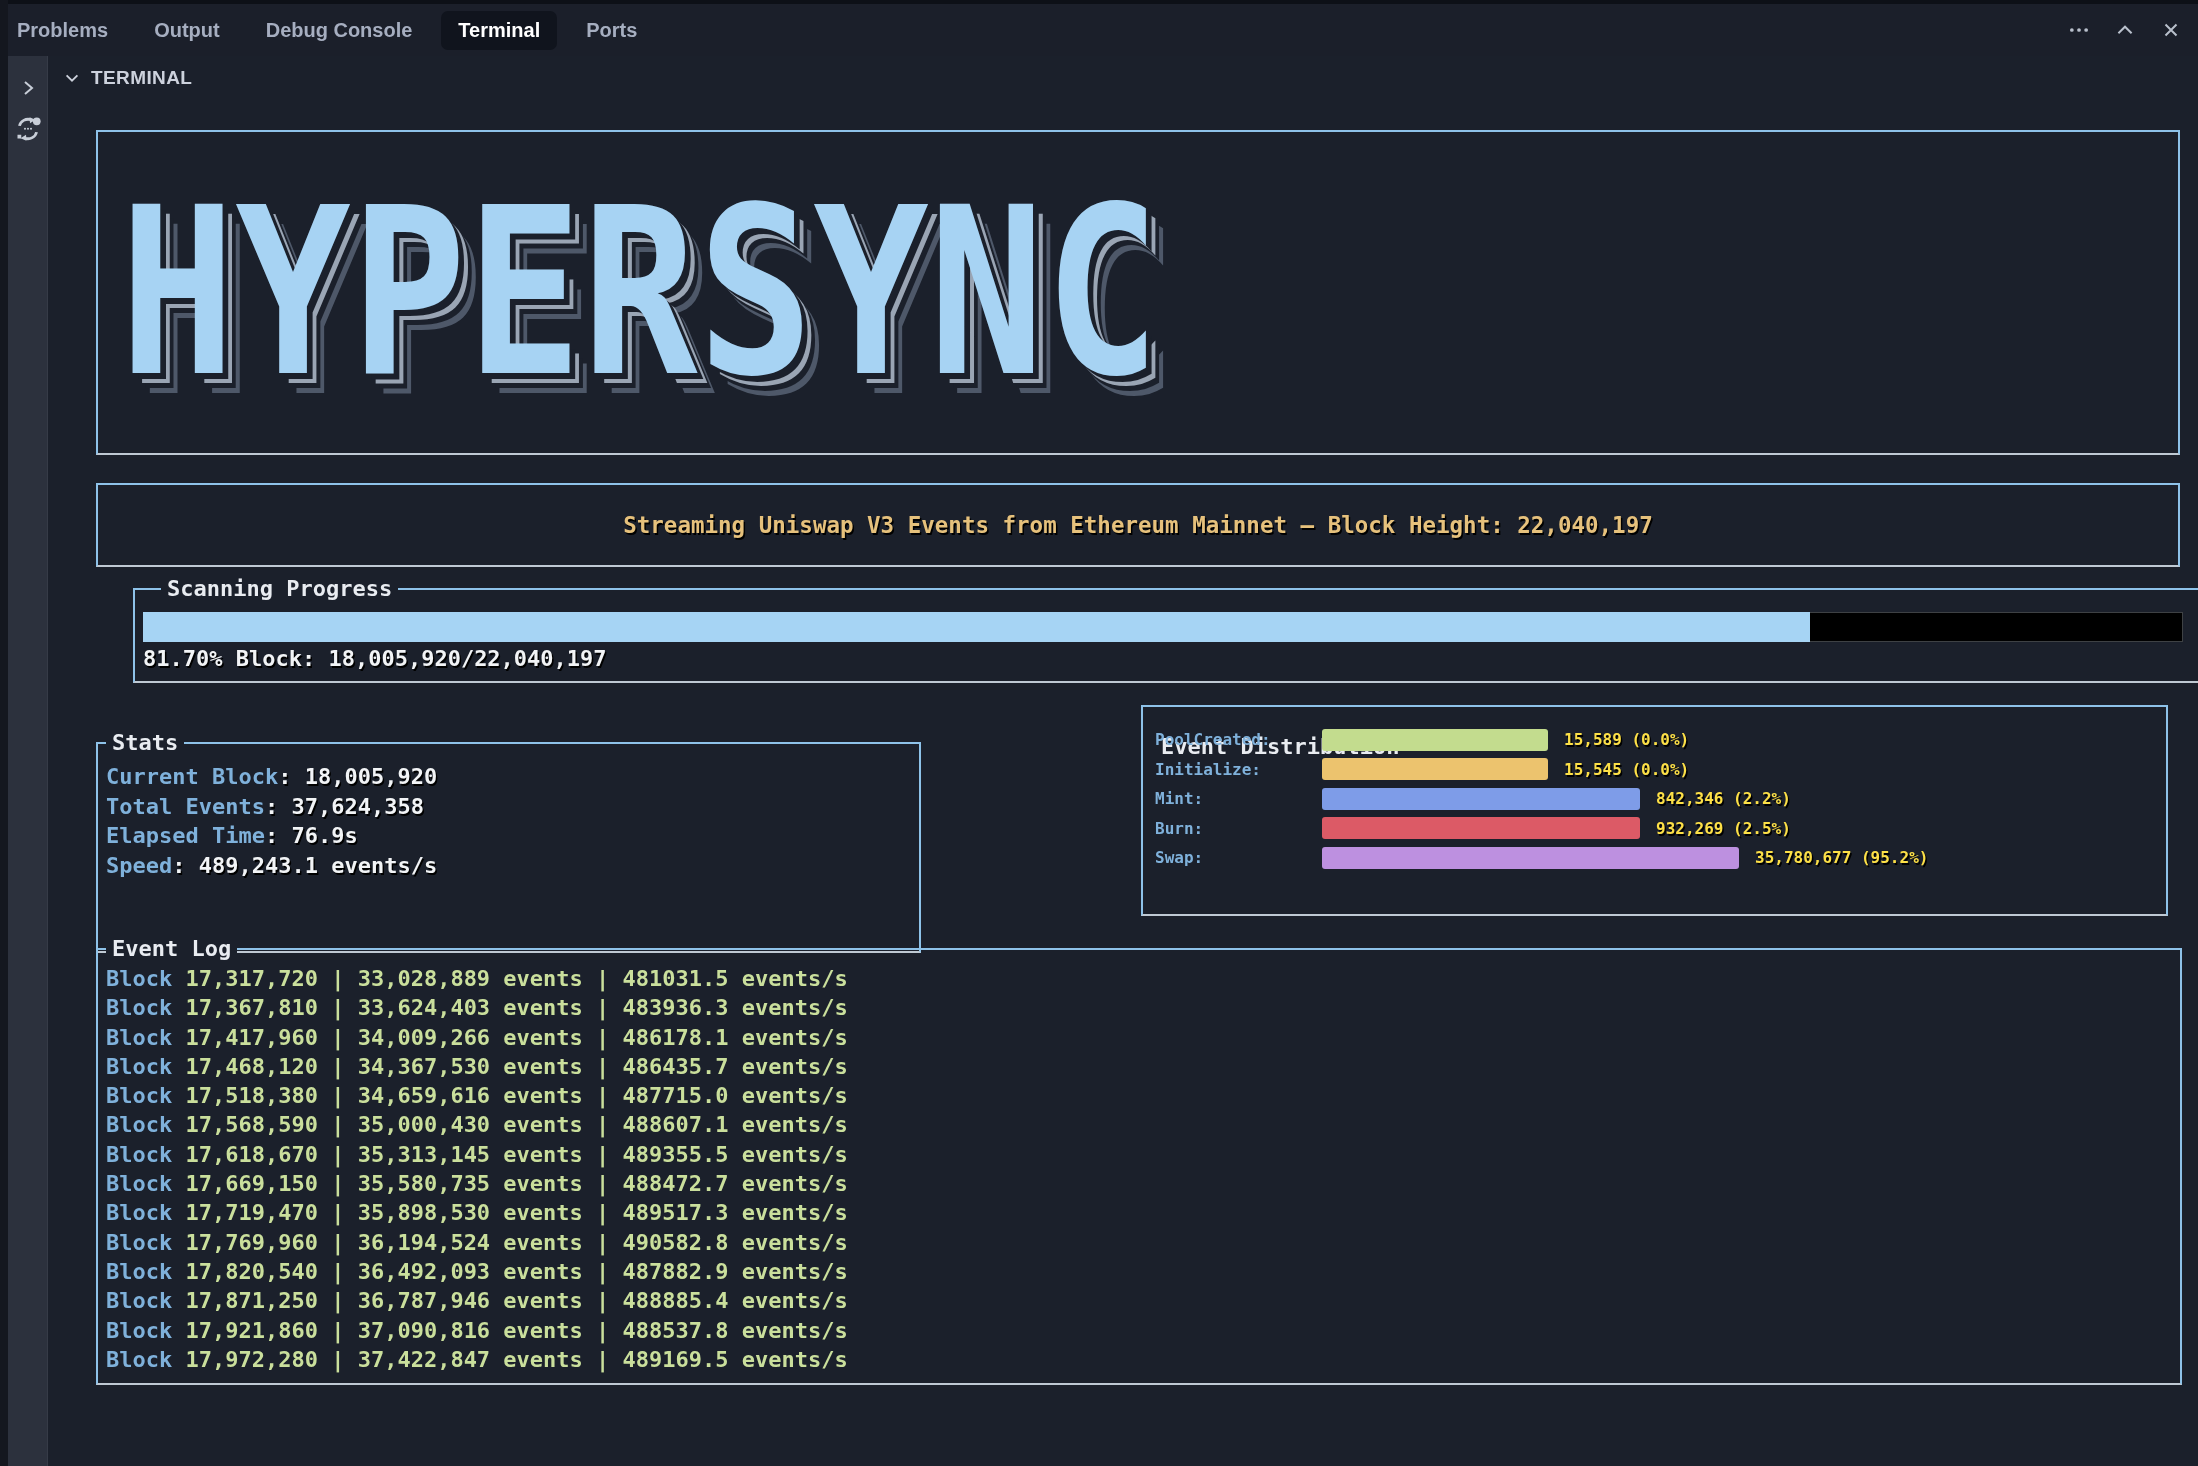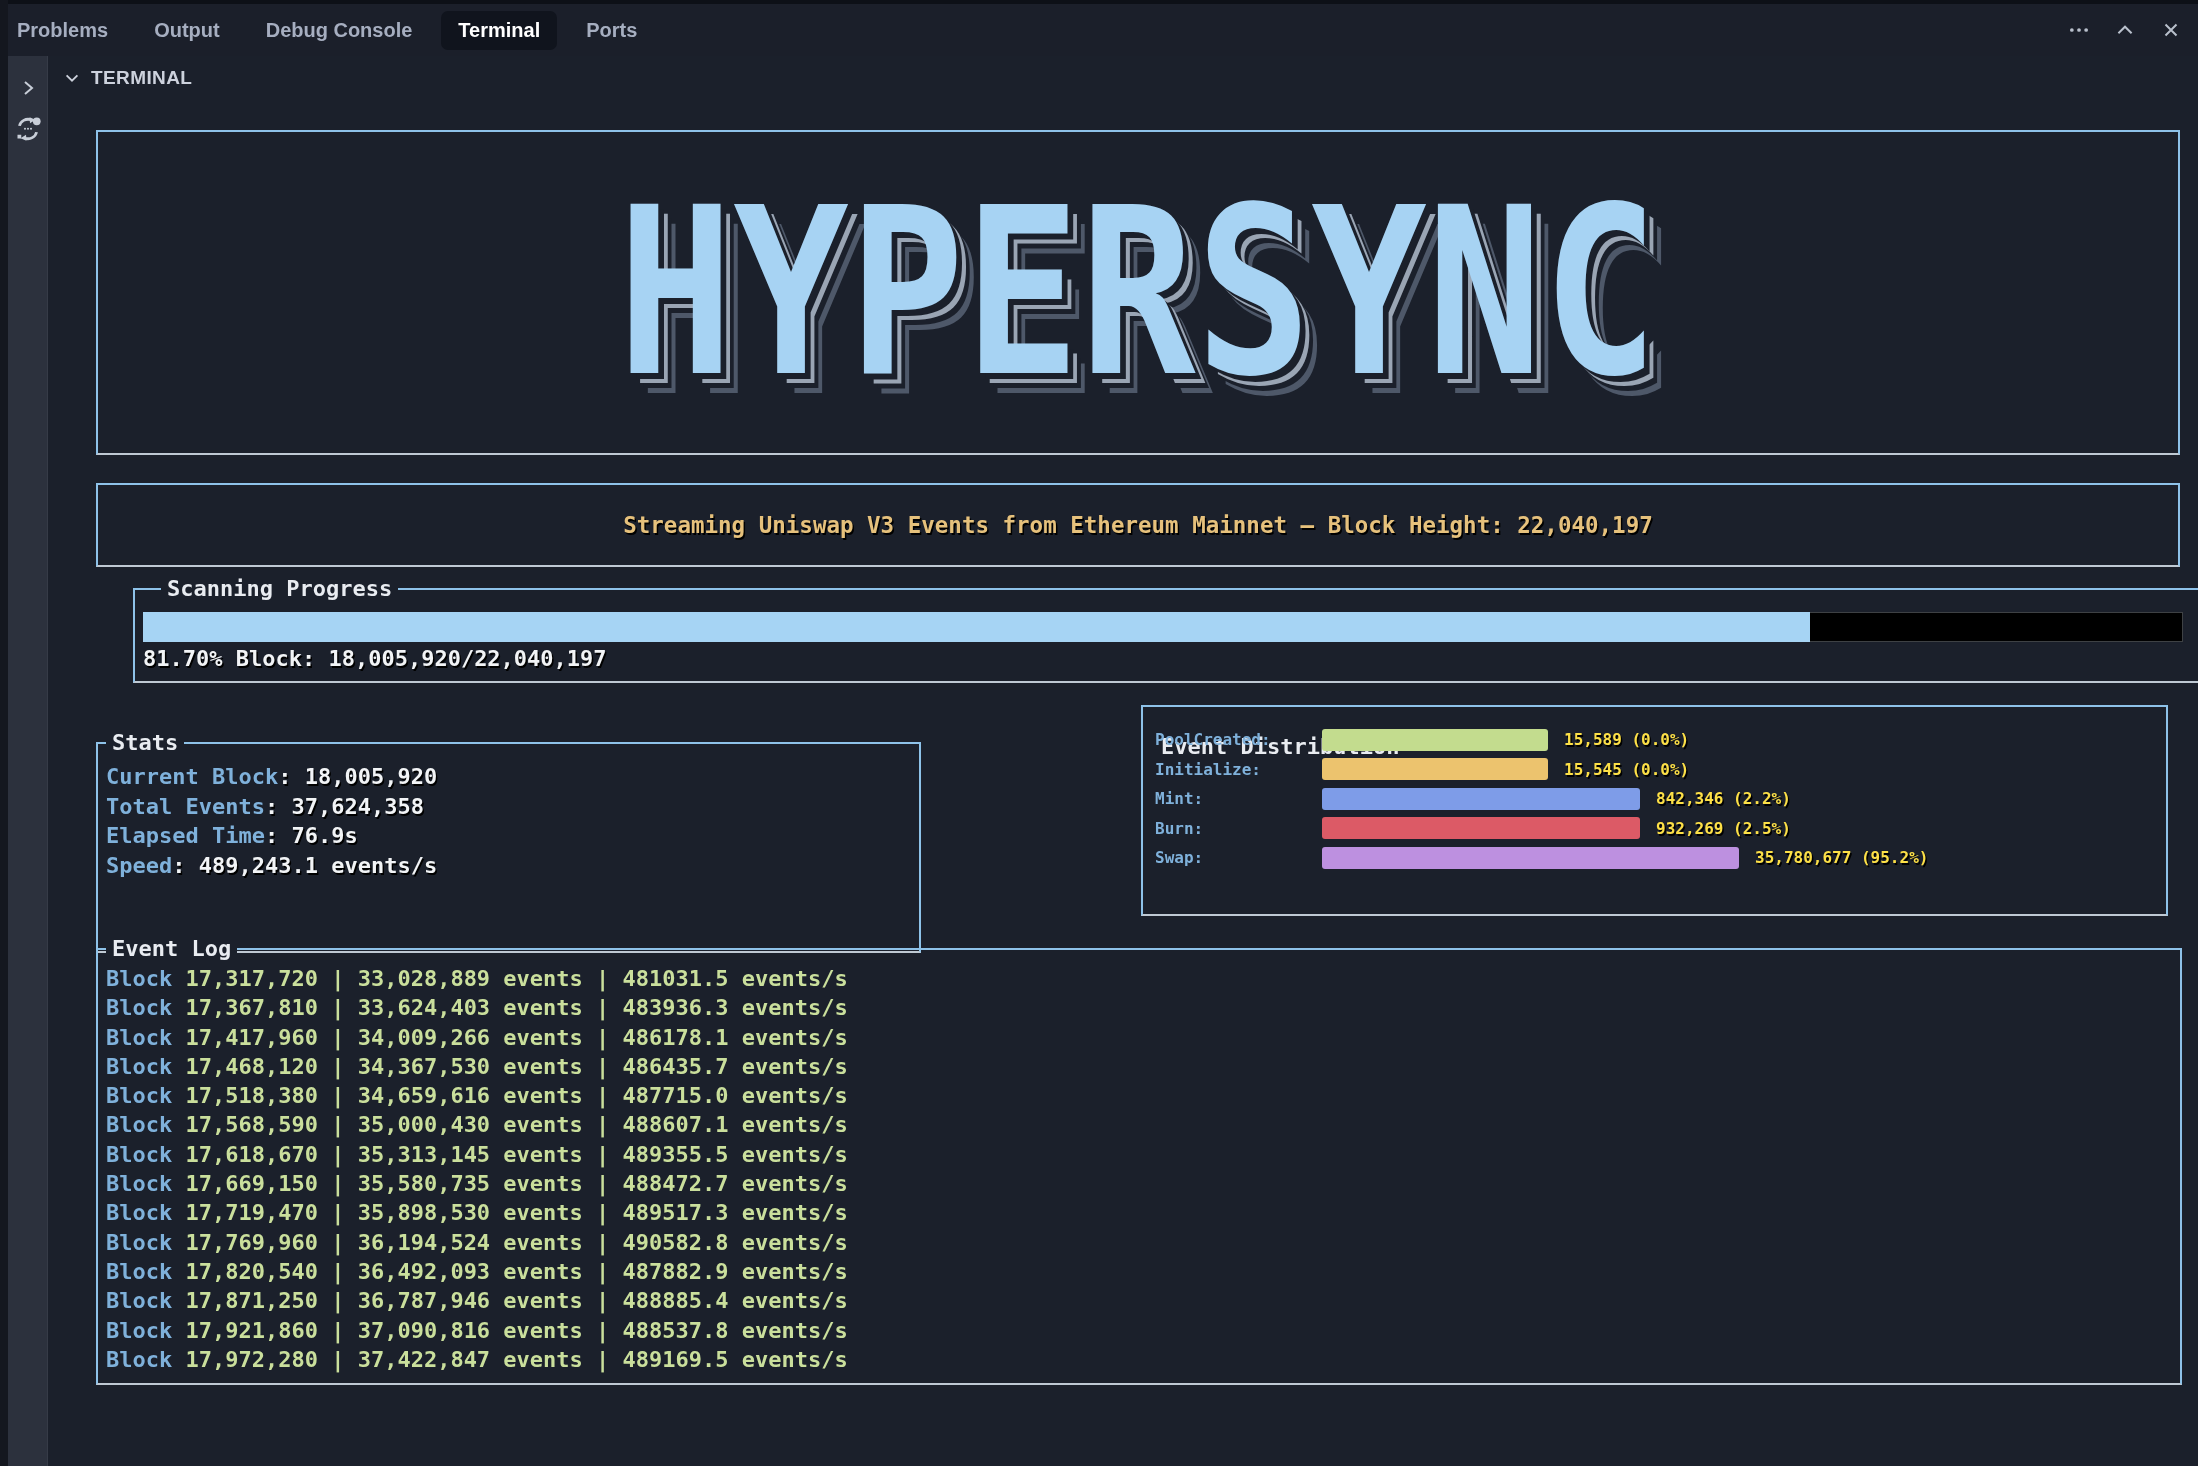--- a/index.html
+++ b/index.html
@@ -46,21 +46,21 @@
   .tbox{
     position:absolute;border:2px solid var(--accent,#8ec2e9);
     border-bottom-color:var(--border-bottom,#bfc9d3);box-sizing:border-box;background:transparent;
   }
   .legend{
     position:absolute;top:-15px;background:var(--bg,#1b202b);padding:0 6px;
     color:#e9ecf1;font-weight:bold;font-size:22px;line-height:27px;white-space:nowrap;
   }
 
   
-  .hero{left:96px;top:130px;width:2084px;height:325px;display:flex;align-items:center;justify-content:center;overflow:hidden;}
+  .hero{left:96px;top:130px;width:2084px;height:325px;display:flex;align-items:center;overflow:hidden;}
   .hero-art{
     font-size:200px;font-weight:bold;color:var(--art-blue,#a7d3f3);white-space:nowrap;
     transform:scale(0.96,1.16);line-height:1;
     text-shadow:6px 5px 0 #1b202b,10px 9px 0 #9aa5b4,14px 13px 0 #1b202b,18px 17px 0 #4e5869;
   }
 
   
   .banner{left:96px;top:483px;width:2084px;height:84px;display:flex;align-items:center;justify-content:center;}
   .banner-text{color:var(--gold,#e6c17c);font-weight:bold;font-size:22.5px;text-shadow:1.5px 1.5px 0 #000;white-space:nowrap;}
 

